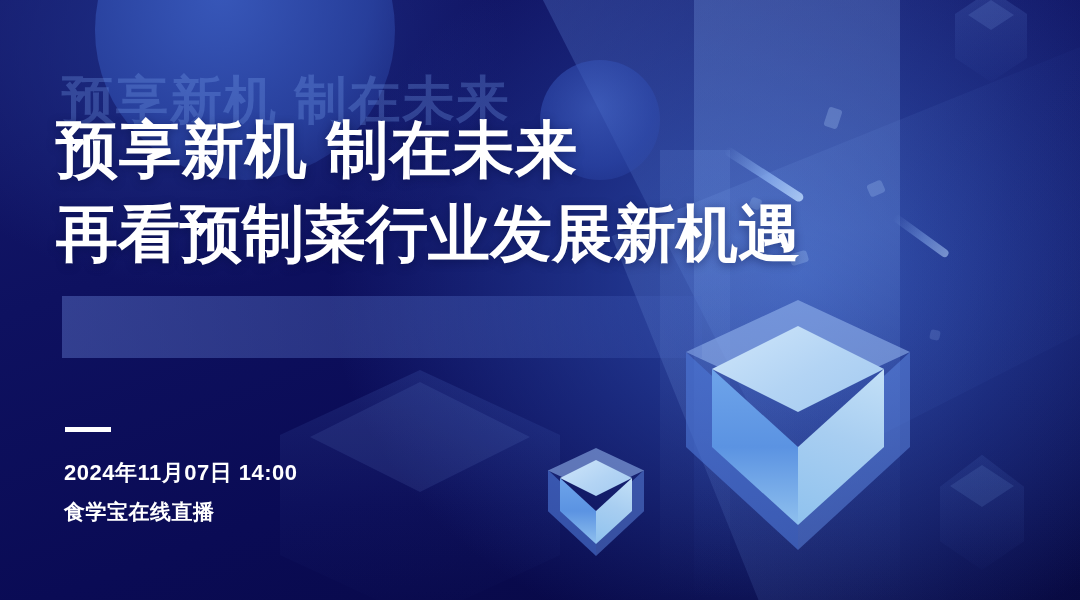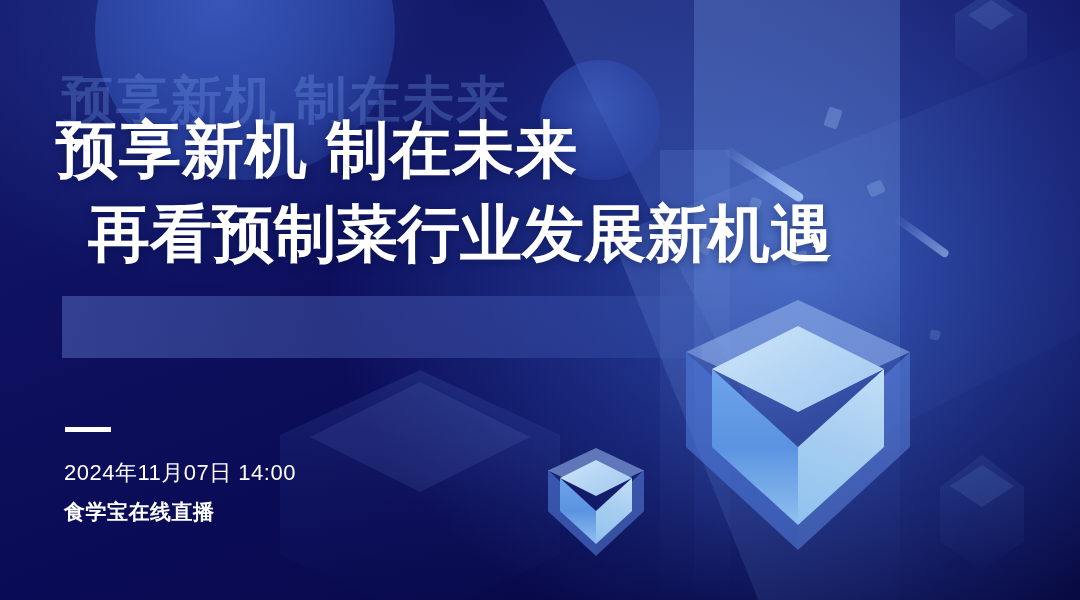--- a/index.html
+++ b/index.html
@@ -179,42 +179,42 @@
   }
 
   .headline {
     position:absolute; left:56px; top:108px;
     color:#fff; font-weight:bold;
     font-size:62px; line-height:84px;
     letter-spacing:1px;
     white-space:nowrap;
     text-shadow:0 2px 10px rgba(5,10,60,.45);
   }
-  .headline .l2 { letter-spacing:0px;margin-left:32px; }
+  .headline .l2 { letter-spacing:0px; }
 
   .subtitle-band {
     position:absolute; left:62px; top:296px;
     width:640px; height:62px;
     background:linear-gradient(90deg, rgba(112,140,225,.38) 0%, rgba(96,126,215,.30) 58%, rgba(70,100,195,.16) 100%);
   }
   .subtitle {
     position:absolute; left:62px; top:308px;
     color:#fff; font-size:30px; font-weight:bold;
     letter-spacing:.5px; white-space:nowrap;
     text-shadow:0 1px 6px rgba(5,10,60,.5);
   }
 
   .divider {
     position:absolute; left:65px; top:427px;
     width:46px; height:5px; background:#fff;
   }
 
   .meta-date {
     position:absolute; left:64px; top:458px;
-    color:#fff; font-size:22px; font-weight:normal; letter-spacing:.5px;
+    color:#fff; font-size:22px; font-weight:bold; letter-spacing:.5px;
     white-space:nowrap;
   }
   .meta-channel {
     position:absolute; left:64px; top:498px;
     color:#fff; font-size:21px; font-weight:bold; letter-spacing:.5px;
     white-space:nowrap;
   }
 </style>
 </head>
 <body>

